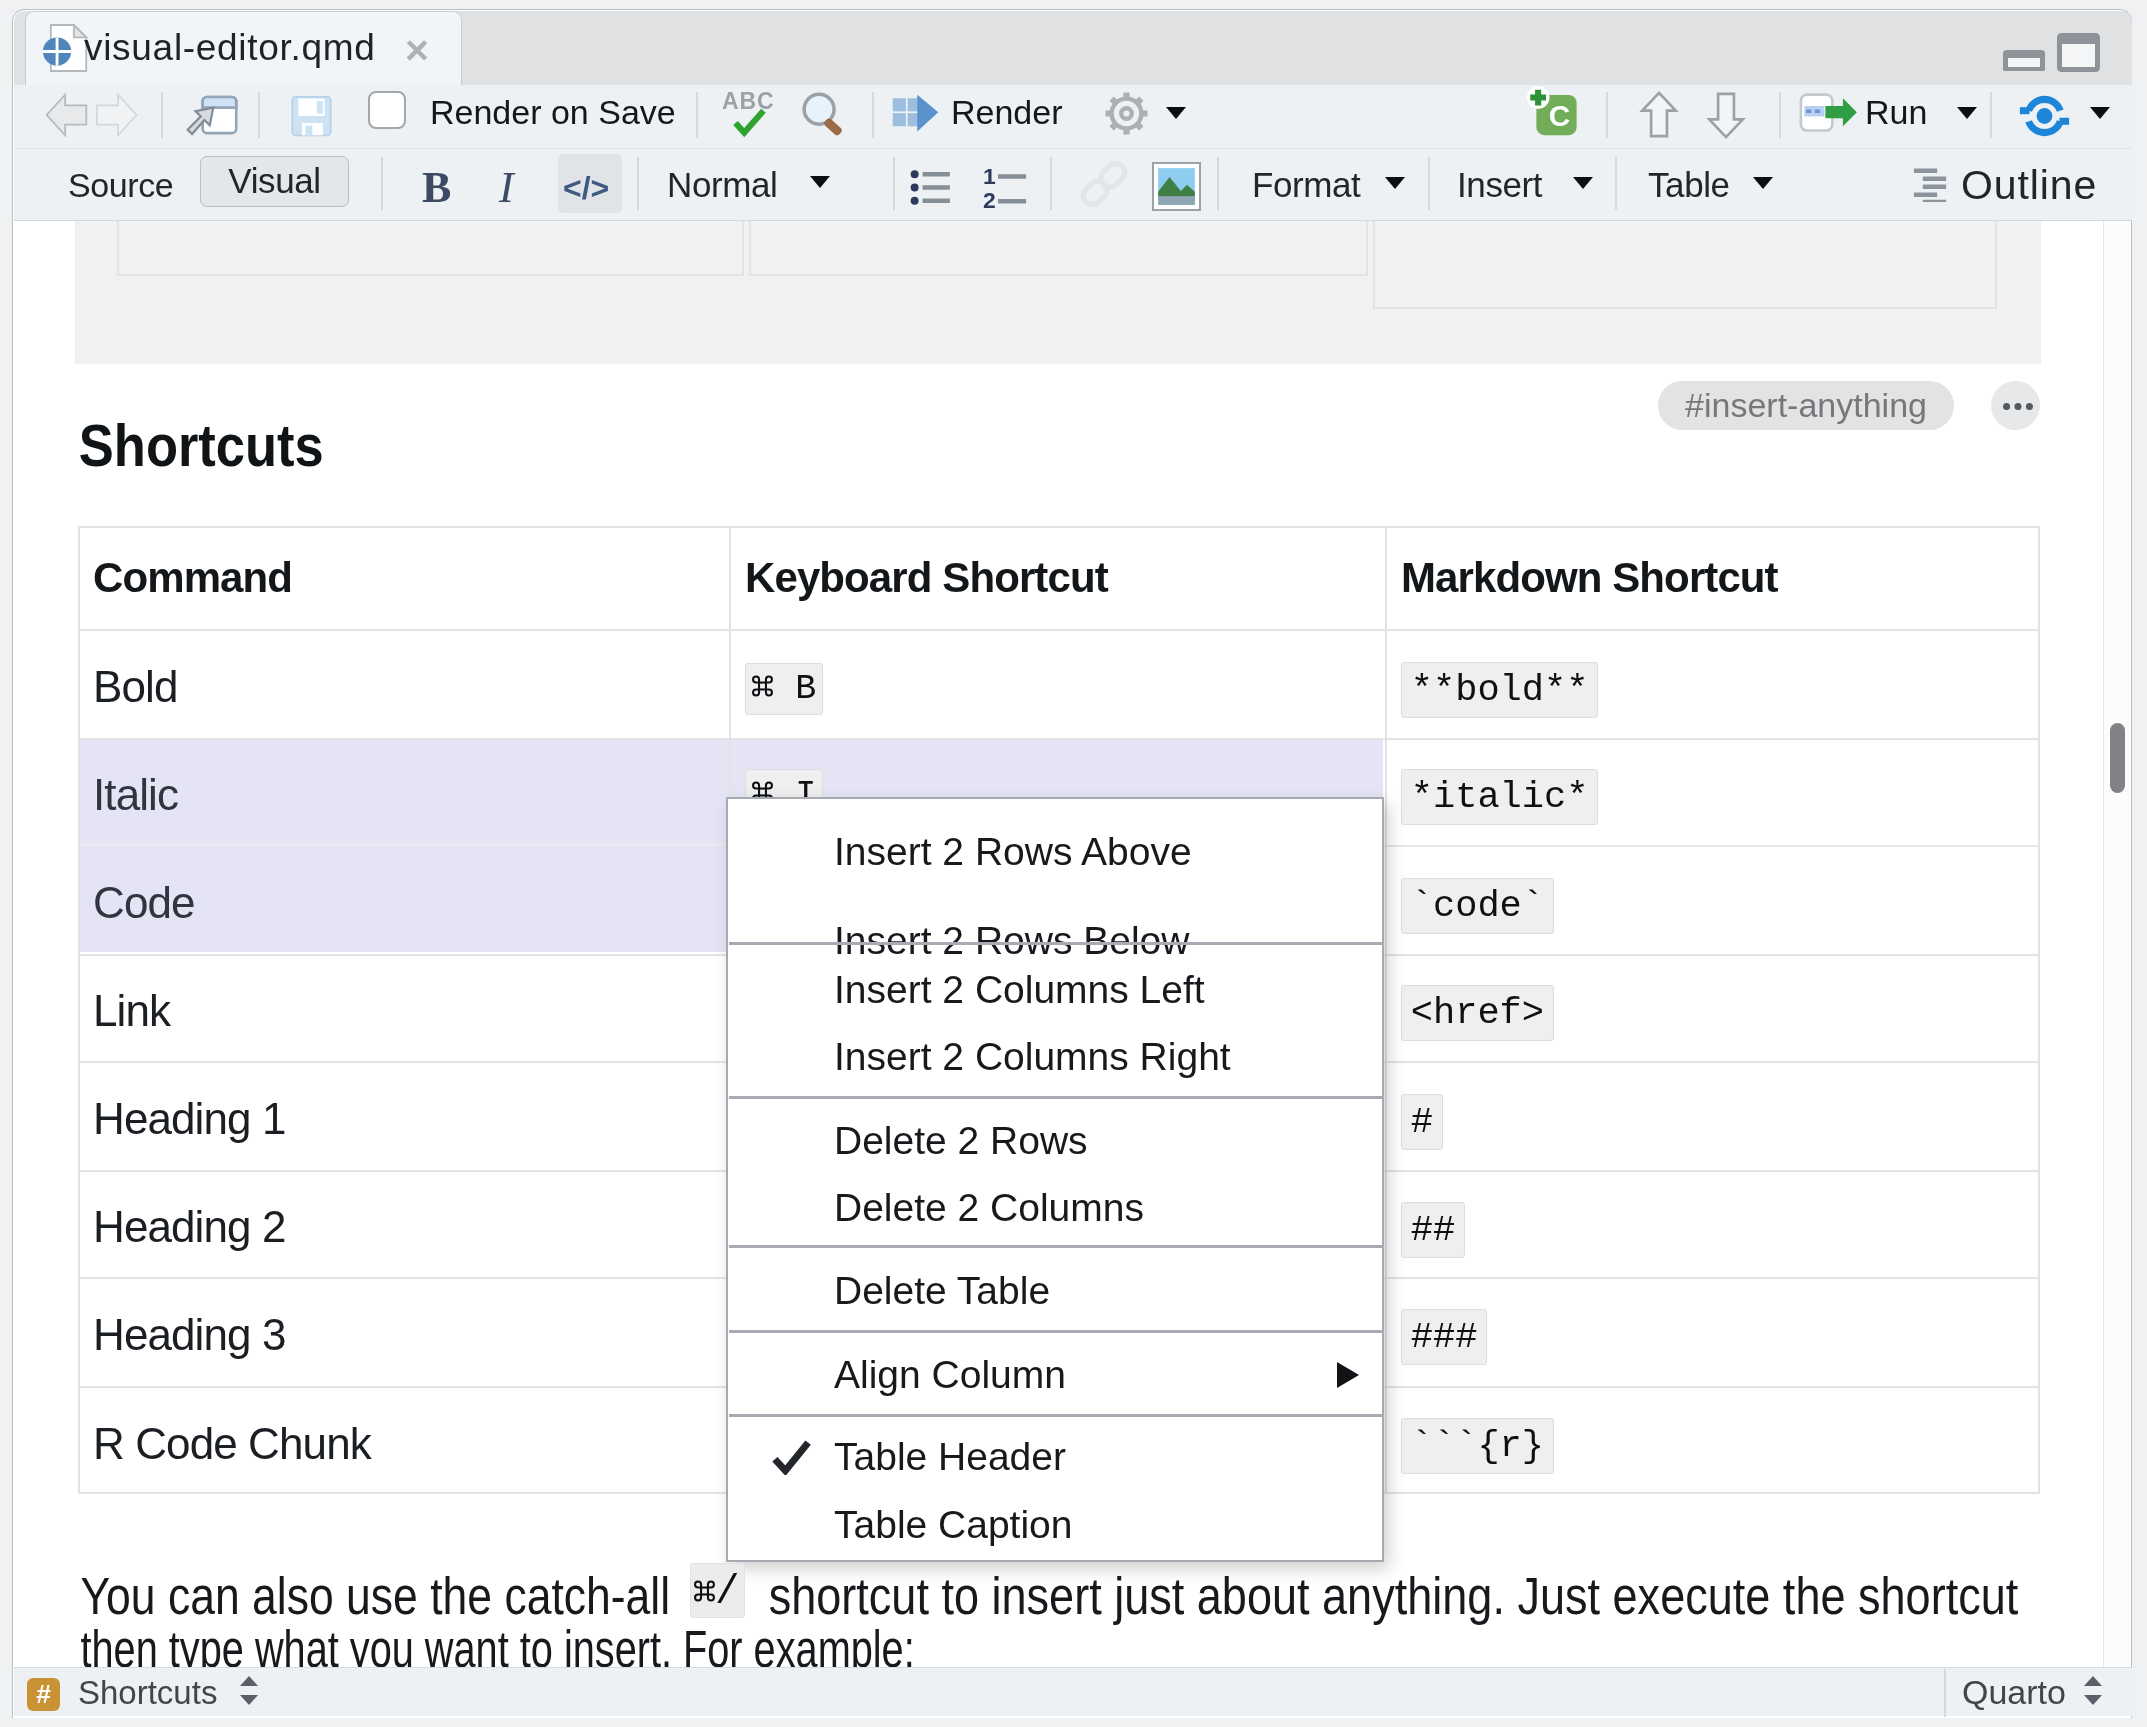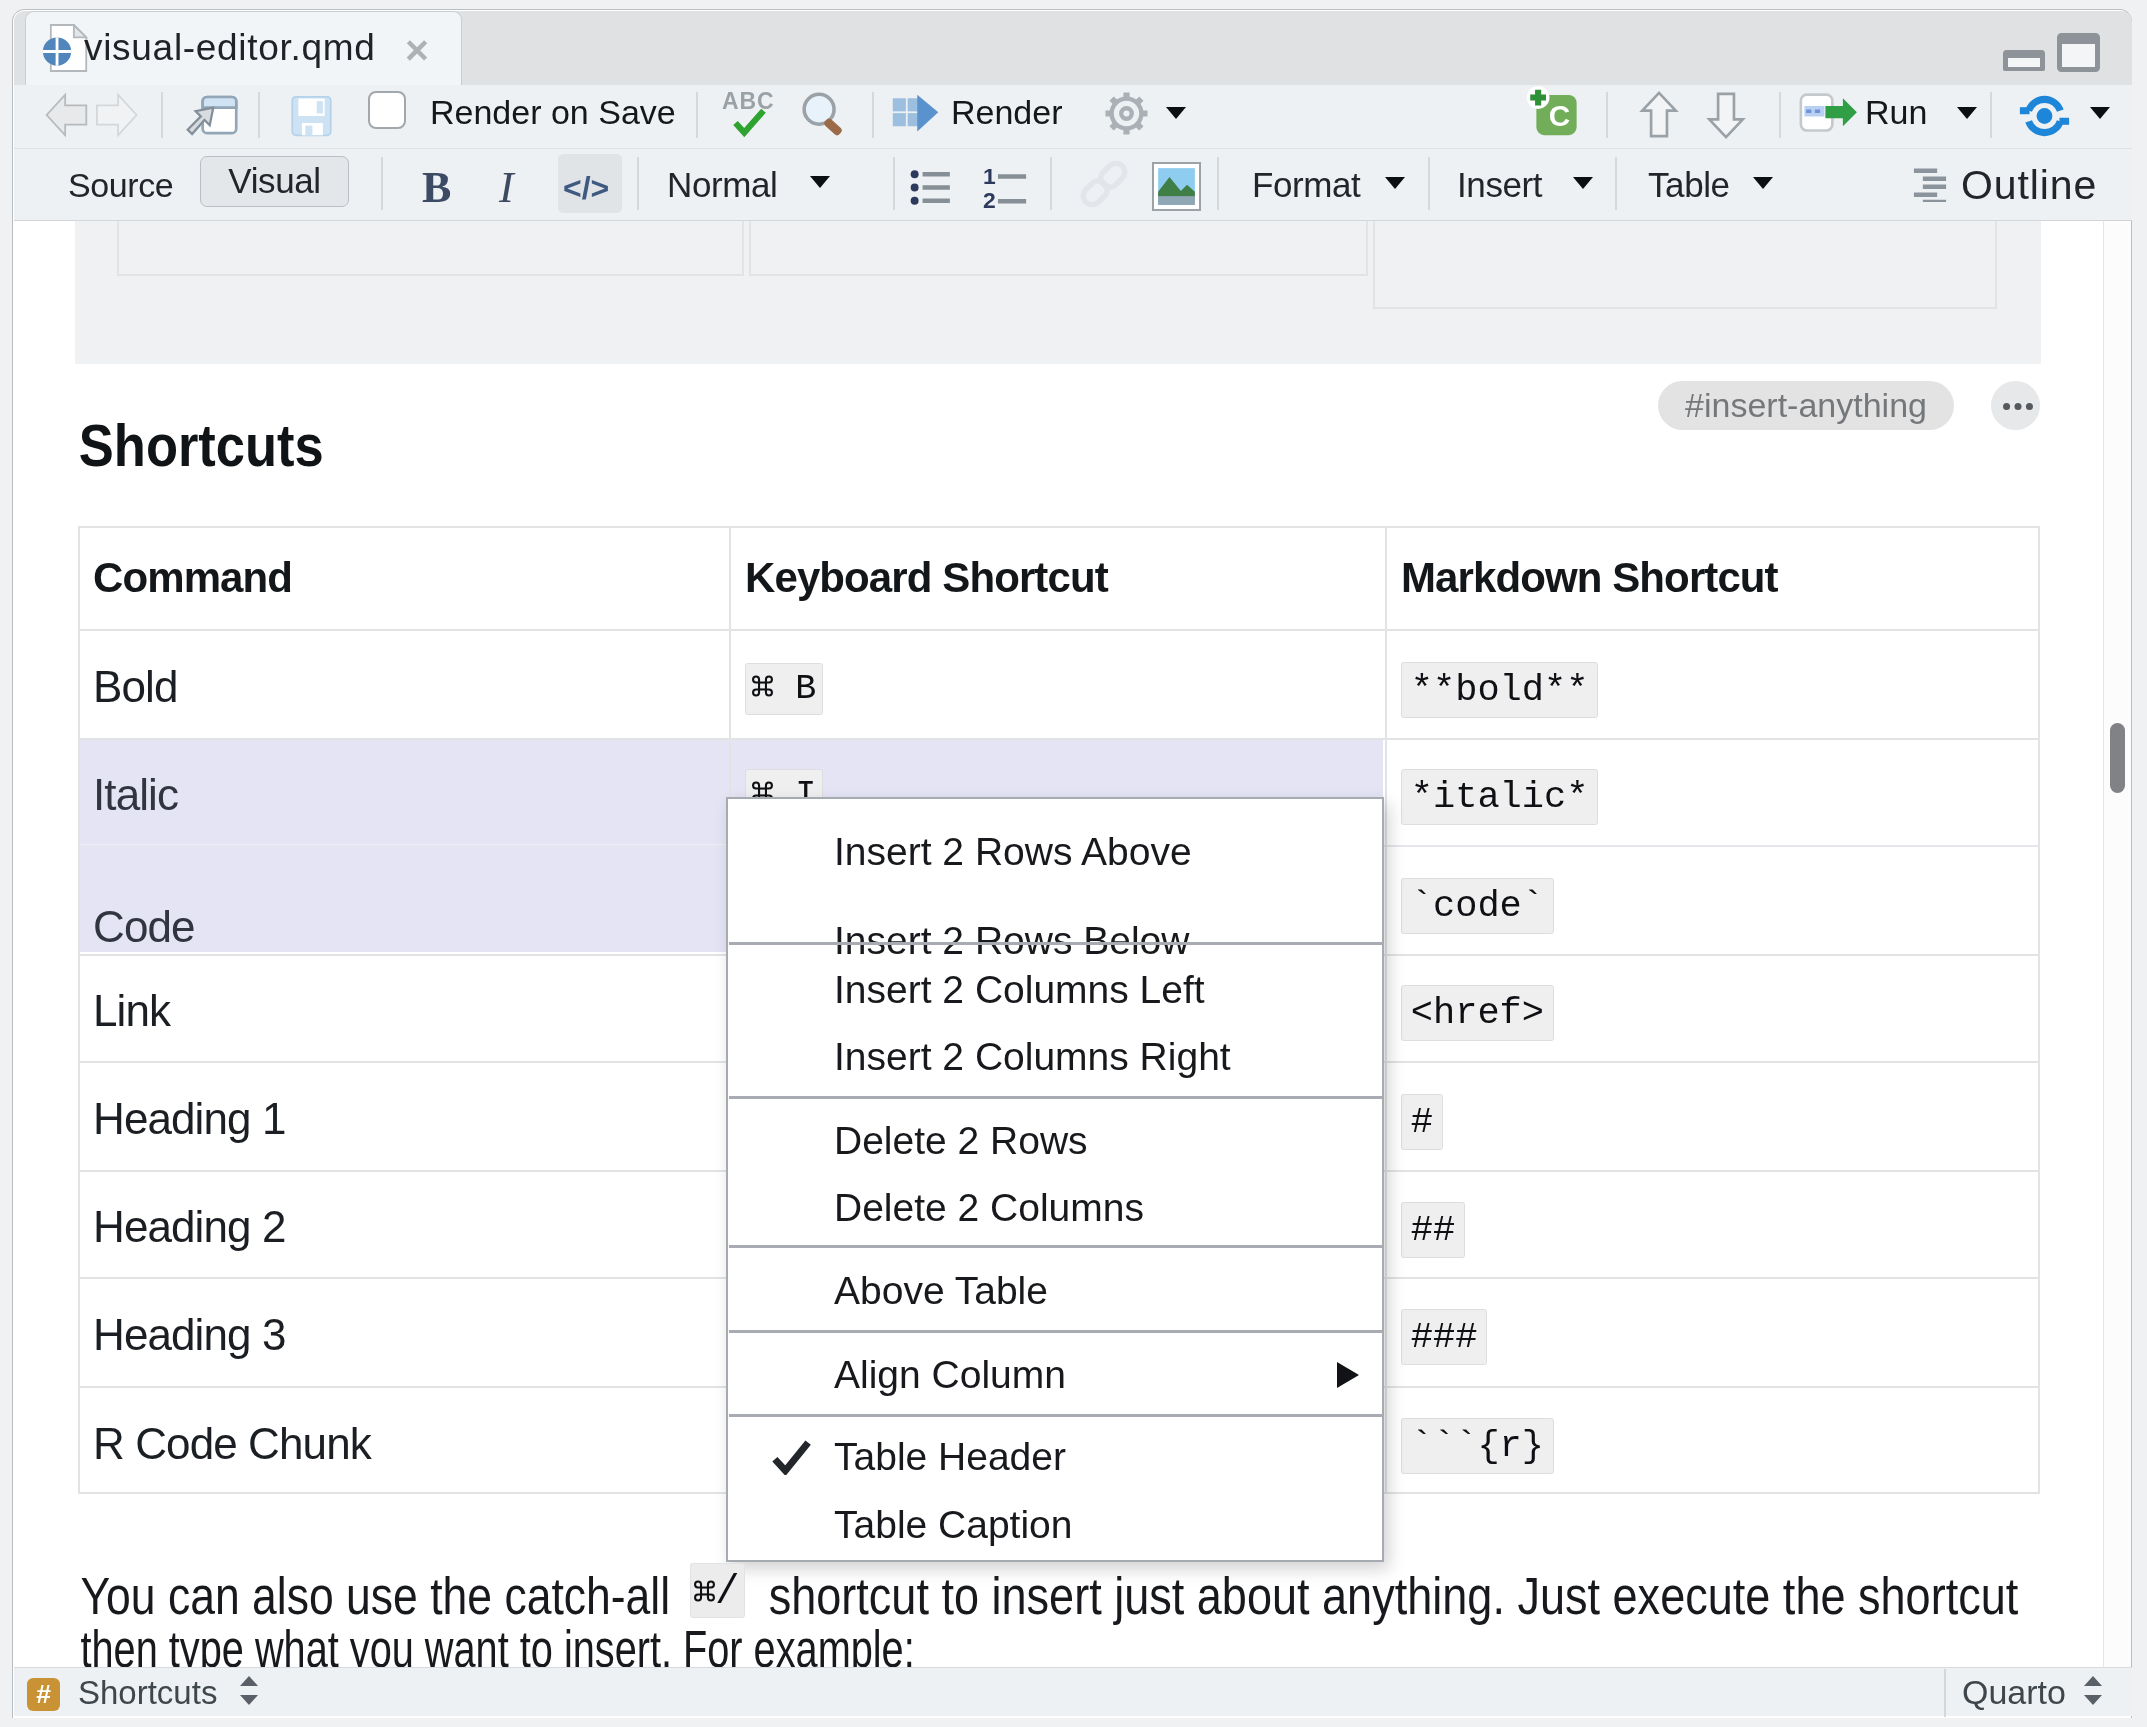--- a/index.html
+++ b/index.html
@@ -254,21 +254,21 @@
 <div class="vline" style="left:729px;top:526px;height:968px;"></div>
 <div class="vline" style="left:1385px;top:526px;height:968px;"></div>
 <div class="vline" style="left:2038px;top:526px;height:968px;"></div>
 
 <div class="cth" style="left:93px;top:553px;">Command</div>
 <div class="cth" style="left:745px;top:553px;">Keyboard Shortcut</div>
 <div class="cth" style="left:1401px;top:553px;">Markdown Shortcut</div>
 
 <div class="ct" style="left:93px;top:662px;">Bold</div>
 <div class="ct" style="left:93px;top:770px;color:#30353f;">Italic</div>
-<div class="ct" style="left:93px;top:902px;color:#30353f;">Code</div>
+<div class="ct" style="left:93px;top:878px;color:#30353f;">Code</div>
 <div class="ct" style="left:93px;top:986px;">Link</div>
 <div class="ct" style="left:93px;top:1094px;">Heading 1</div>
 <div class="ct" style="left:93px;top:1202px;">Heading 2</div>
 <div class="ct" style="left:93px;top:1310px;">Heading 3</div>
 <div class="ct" style="left:93px;top:1419px;">R Code Chunk</div>
 
 <div class="chip kbdchip" style="left:745px;top:663px;"><svg class="cmdsvg" width="23" height="34" viewBox="0 0 100 100">
       <g fill="none" stroke="#0e1013" stroke-width="9">
         <rect x="35" y="35" width="30" height="30"></rect>
         <path d="M35 35 V22 A13 13 0 1 0 22 35 Z"></path>
@@ -299,21 +299,21 @@
 <div class="abs" id="menu"></div>
 <div class="mi" style="top:829px;">Insert 2 Rows Above</div>
 <div class="mi" style="top:918px;">Insert 2 Rows Below</div>
 <div class="msep" style="top:942px;"></div>
 <div class="mi" style="top:967px;">Insert 2 Columns Left</div>
 <div class="mi" style="top:1034px;">Insert 2 Columns Right</div>
 <div class="msep" style="top:1096px;"></div>
 <div class="mi" style="top:1118px;">Delete 2 Rows</div>
 <div class="mi" style="top:1185px;">Delete 2 Columns</div>
 <div class="msep" style="top:1245px;"></div>
-<div class="mi" style="top:1268px;">Above Table</div>
+<div class="mi" style="top:1268px;">Delete Table</div>
 <div class="msep" style="top:1330px;"></div>
 <div class="mi" style="top:1352px;">Align Column</div>
 <div class="abs" style="left:1337px;top:1362px;width:0;height:0;border-top:13.2px solid transparent;border-bottom:13.2px solid transparent;border-left:22px solid #111316;"></div>
 <div class="msep" style="top:1414px;"></div>
 <div class="mi" style="top:1434px;">Table Header</div>
 <svg class="abs" style="left:771px;top:1440px;" width="41" height="35" viewBox="0 0 46 40">
   <path d="M4 22 L16 35 L42 3" fill="none" stroke="#23272c" stroke-width="8"></path>
 </svg>
 <div class="mi" style="top:1502px;">Table Caption</div>
 

